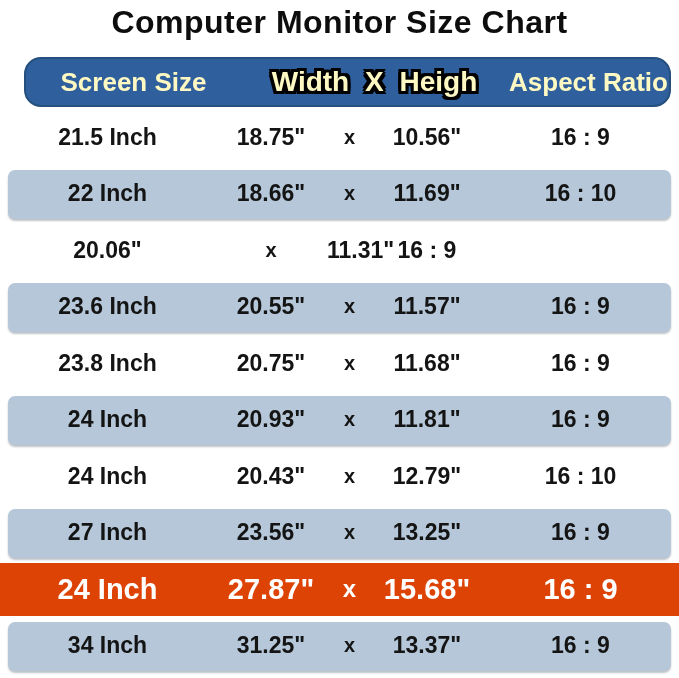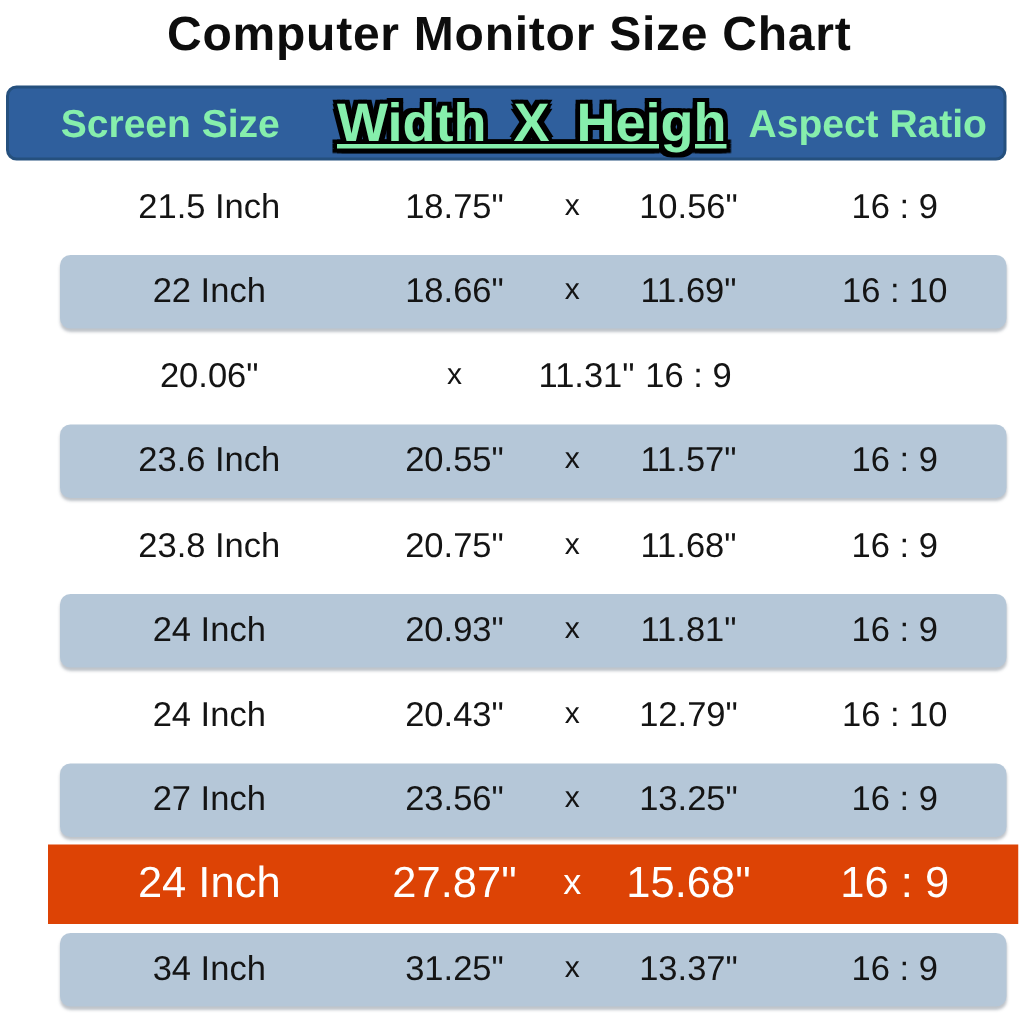--- a/index.html
+++ b/index.html
@@ -28,51 +28,49 @@
   .grid {
     display: grid;
     grid-template-columns: 215px 112px 45px 110px 1fr;
     align-items: center;
   }
   .cell { text-align: center; white-space: nowrap; }
 
   
   .thead {
     position: relative;
-    margin: 5px 8px 0 4px;
+    margin: 5px 8px 0 24px;
     height: 50px;
     background: var(--header_bg, #2f5f9d);
     border: 2px solid var(--header_border, #25507e);
-    border-radius: 7px;
+    border-radius: 17px;
     box-sizing: border-box;
-    color: #86efac;
+    color: #fef9c3;
     font-weight: 700;
     font-size: 26px;
   }
   .thead .grid { height: 100%; }
   .thead .c-dims {
     grid-column: 2 / 5;
-    font-size: 36px;
+    font-size: 28px;
     word-spacing: 8px;
     text-shadow:
       -3px -3px 0 #000, 3px -3px 0 #000, -3px 3px 0 #000, 3px 3px 0 #000,
       -3px 0 0 #000, 3px 0 0 #000, 0 -3px 0 #000, 0 3px 0 #000,
       -2px -2px 0 #000, 2px -2px 0 #000, -2px 2px 0 #000, 2px 2px 0 #000;
-    text-decoration: underline;
   }
 
   
   .rows { margin-top: 2px; }
   .row {
     position: relative;
     height: 56.5px;
-    font-weight: 400;
+    font-weight: 700;
     font-size: 23px;
     color: #141414;
-    margin-left: 32px;
   }
   .row .grid { position: relative; height: 100%; z-index: 1; }
   .row .c-sep { font-size: 20px; }
 
   .row.band::before {
     content: "";
     position: absolute;
     left: 8px; right: 8px; top: 4px; bottom: 3px;
     background: var(--row_alt_bg, #b5c7d8);
     border-radius: 7px;

